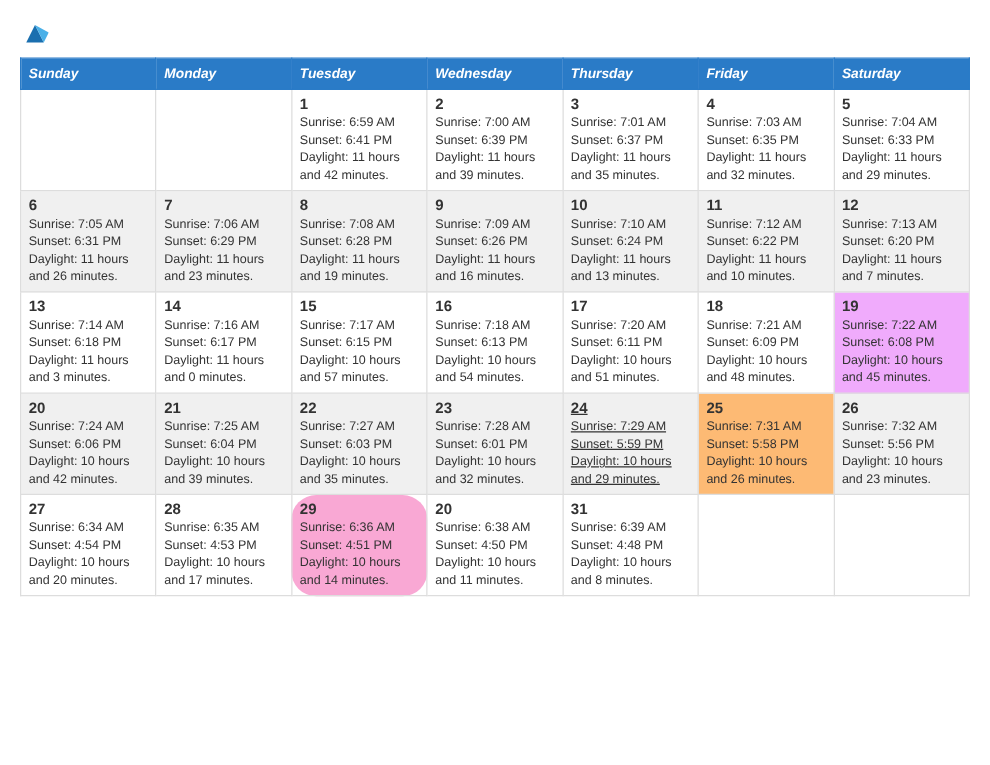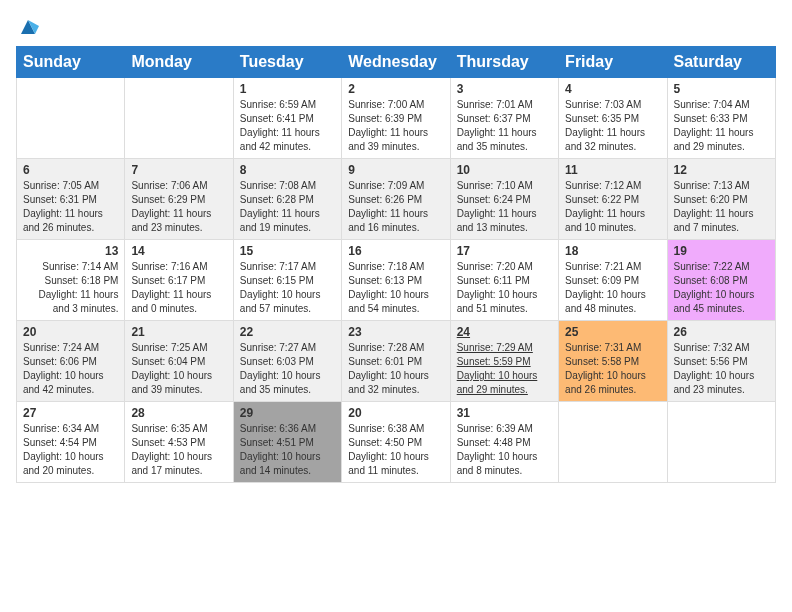--- a/index.html
+++ b/index.html
@@ -50,23 +50,24 @@
     table {
       width: 100%;
       border-collapse: collapse;
       table-layout: fixed;
     }
     thead tr th {
       background-color: #2a7bc7;
       color: #fff;
       text-align: left;
       padding: 6px 6px;
-      font-size: 16px;
+      font-size: 11px;
       font-weight: bold;
       border: 1px solid #2a7bc7;
+      font-style: italic;
     }
     tbody tr td {
       vertical-align: top;
       padding: 4px 6px;
       font-size: 10.5px;
       color: #333;
       border: 1px solid #ddd;
       height: 80px;
       background: #fff;
     }
@@ -171,21 +172,21 @@
         <td style="background: rgb(240, 240, 240);">
           <div class="day-num">11</div>
           <div class="day-info">Sunrise: 7:12 AM<br>Sunset: 6:22 PM<br>Daylight: 11 hours and 10 minutes.</div>
         </td>
         <td style="background: rgb(240, 240, 240);">
           <div class="day-num">12</div>
           <div class="day-info">Sunrise: 7:13 AM<br>Sunset: 6:20 PM<br>Daylight: 11 hours and 7 minutes.</div>
         </td>
       </tr>
       <tr>
-        <td style="background: rgb(255, 255, 255); text-align: right;">
+        <td style="background: rgb(255, 255, 255);">
           <div class="day-num">13</div>
           <div class="day-info">Sunrise: 7:14 AM<br>Sunset: 6:18 PM<br>Daylight: 11 hours and 3 minutes.</div>
         </td>
         <td style="background: rgb(255, 255, 255);">
           <div class="day-num">14</div>
           <div class="day-info">Sunrise: 7:16 AM<br>Sunset: 6:17 PM<br>Daylight: 11 hours and 0 minutes.</div>
         </td>
         <td style="background: rgb(255, 255, 255);">
           <div class="day-num">15</div>
           <div class="day-info">Sunrise: 7:17 AM<br>Sunset: 6:15 PM<br>Daylight: 10 hours and 57 minutes.</div>
@@ -239,21 +240,21 @@
       </tr>
       <tr>
         <td style="background: rgb(255, 255, 255);">
           <div class="day-num">27</div>
           <div class="day-info">Sunrise: 6:34 AM<br>Sunset: 4:54 PM<br>Daylight: 10 hours and 20 minutes.</div>
         </td>
         <td style="background: rgb(255, 255, 255); margin-top: 28px;">
           <div class="day-num">28</div>
           <div class="day-info">Sunrise: 6:35 AM<br>Sunset: 4:53 PM<br>Daylight: 10 hours and 17 minutes.</div>
         </td>
-        <td style="background: #a3a3a3;">
+        <td style="background: #f9a8d4; border-radius: 20px;">
           <div class="day-num">29</div>
           <div class="day-info">Sunrise: 6:36 AM<br>Sunset: 4:51 PM<br>Daylight: 10 hours and 14 minutes.</div>
         </td>
         <td style="background: rgb(255, 255, 255);">
           <div class="day-num">20</div>
           <div class="day-info">Sunrise: 6:38 AM<br>Sunset: 4:50 PM<br>Daylight: 10 hours and 11 minutes.</div>
         </td>
         <td style="background: rgb(255, 255, 255);">
           <div class="day-num">31</div>
           <div class="day-info">Sunrise: 6:39 AM<br>Sunset: 4:48 PM<br>Daylight: 10 hours and 8 minutes.</div>

